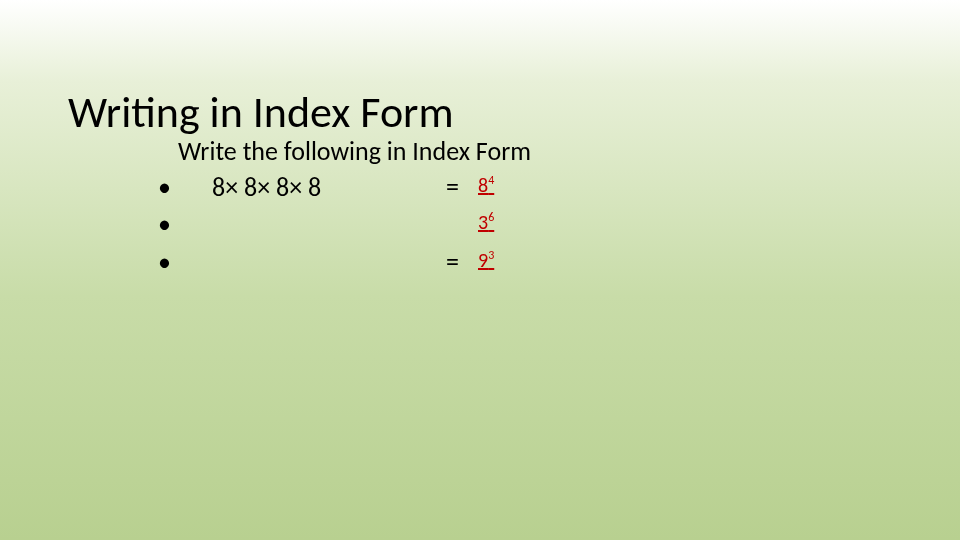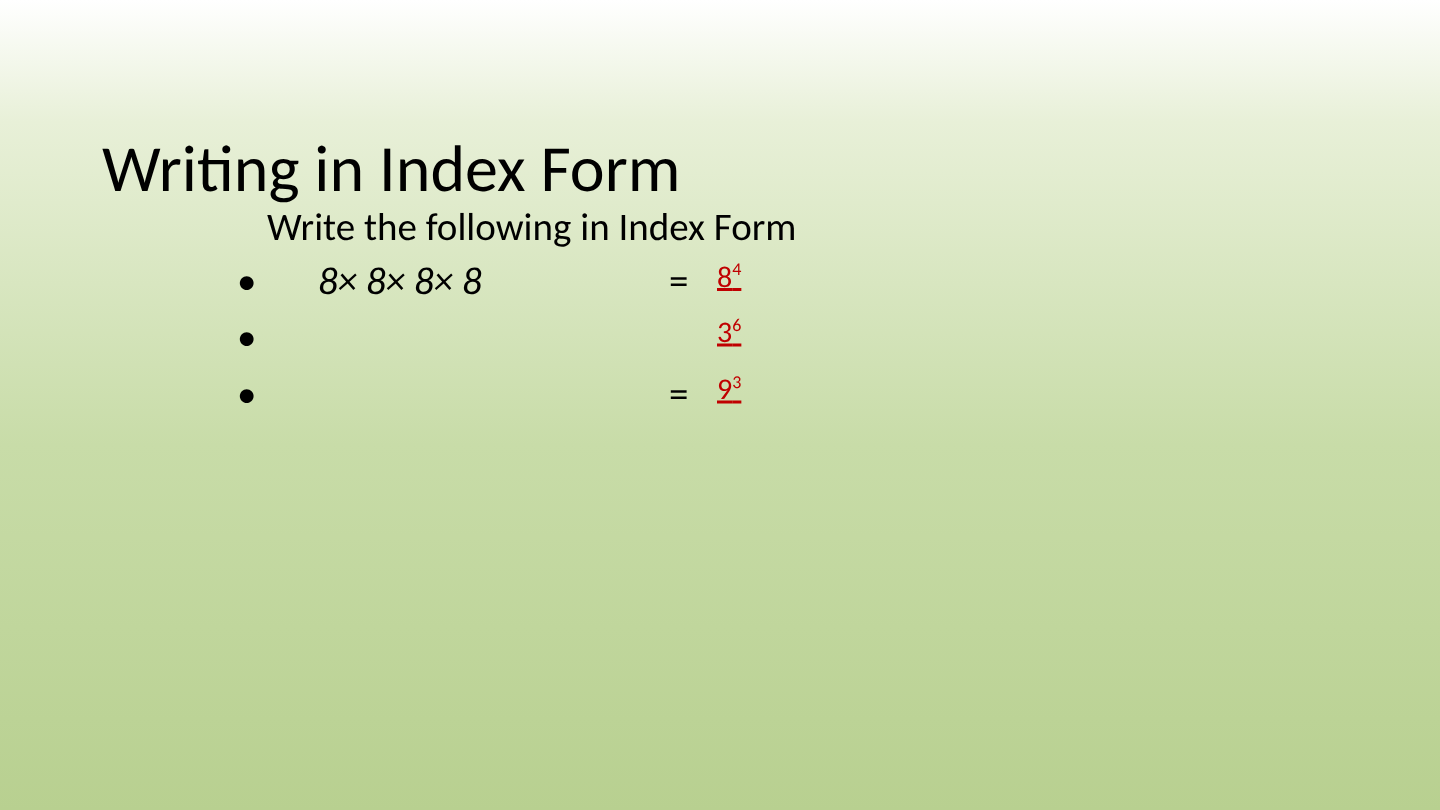--- a/index.html
+++ b/index.html
@@ -42,21 +42,20 @@
   .row3 { top: 246px; }
   .bullet {
     position: absolute;
     left: 0;
     top: 0;
   }
   .expr {
     position: absolute;
     left: 54px;
     top: 0;
-    font-style: italic;
   }
   .eqcol {
     position: absolute;
     left: 288px;
     top: 0;
   }
   .anscol {
     position: absolute;
     left: 320px;
     top: 2px;

